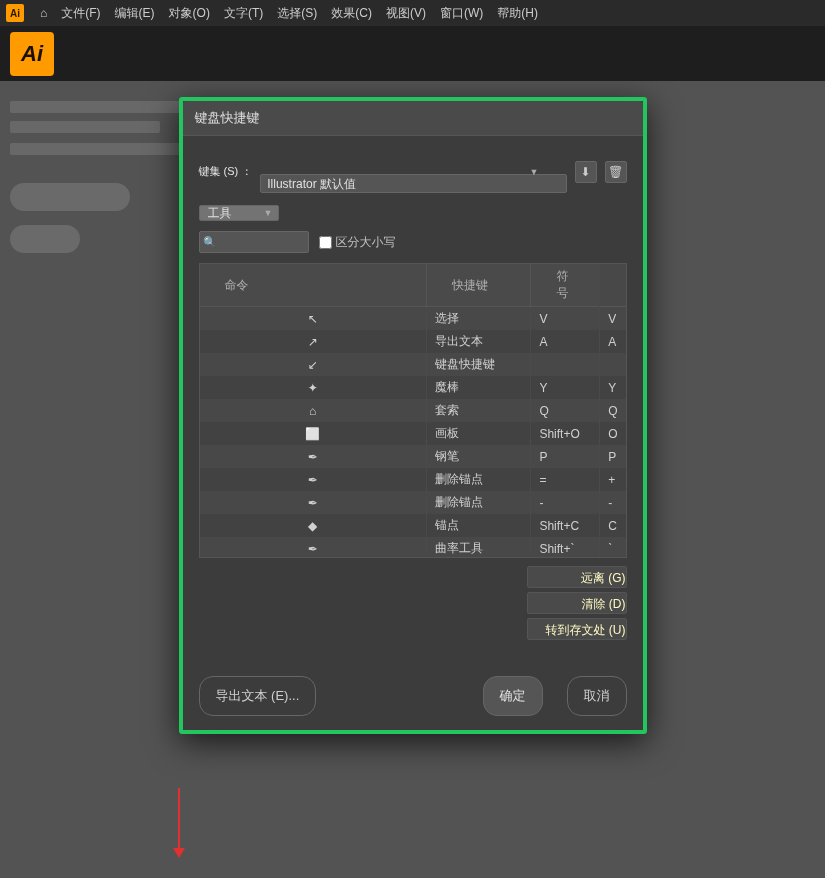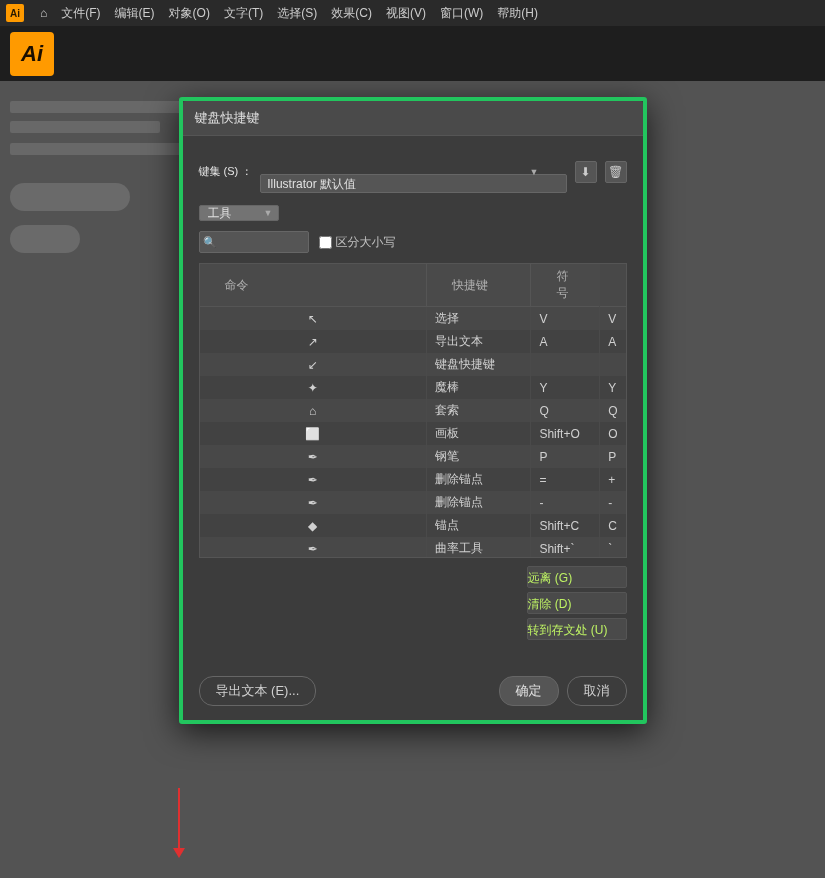--- a/index.html
+++ b/index.html
@@ -323,39 +323,39 @@
       align-items: flex-end;
       gap: 4px;
       margin-bottom: 12px;
     }
     .action-btn-dimmed {
       width: 100px;
       height: 22px;
       background: #4a4a4a;
       border: 1px solid #555;
       border-radius: 2px;
-      color: #bef264;
-      font-size: 12px;
-      text-align: left;
+      color: #fef9c3;
+      font-size: 12px;
+      text-align: right;
       line-height: 22px;
       cursor: default;
     }
 
     
     .dialog-footer {
       display: flex;
       align-items: center;
       justify-content: space-between;
       padding: 10px 16px 14px;
     }
     .footer-left { display: flex; }
-    .footer-right { display: flex; gap: 8px; }
+    .footer-right { display: flex; gap: 24px; }
 
     .btn {
-      height: 30px;
+      height: 40px;
       padding: 0 16px;
       border-radius: 14px;
       font-size: 13px;
       cursor: pointer;
       display: flex;
       align-items: center;
       justify-content: center;
       border: 1px solid #666;
     }
     .btn-outline {

